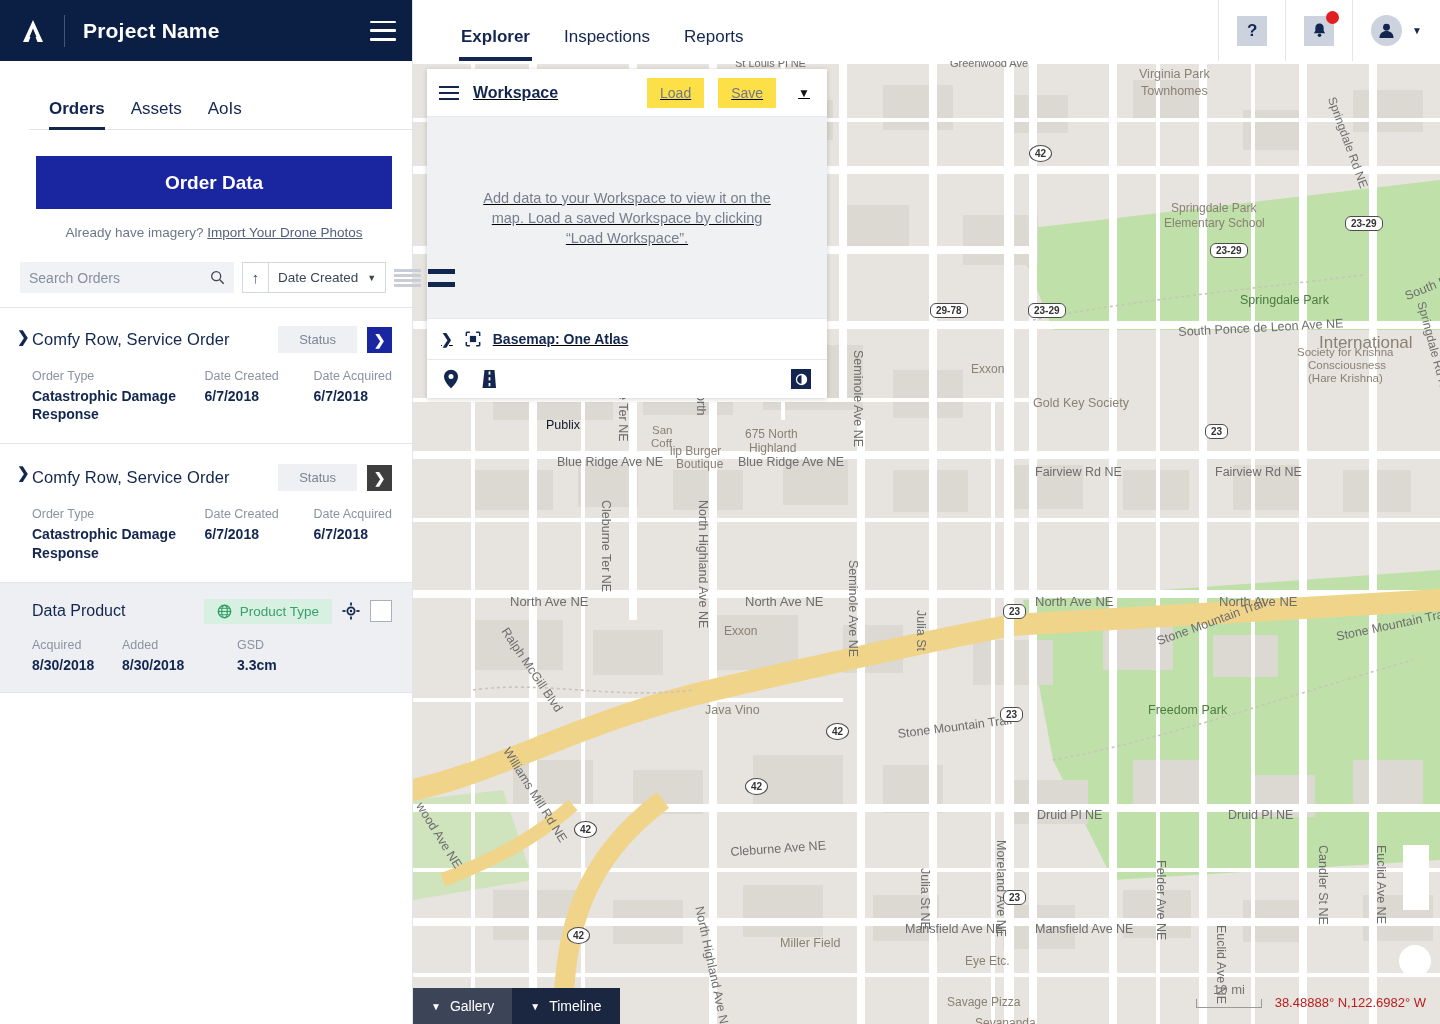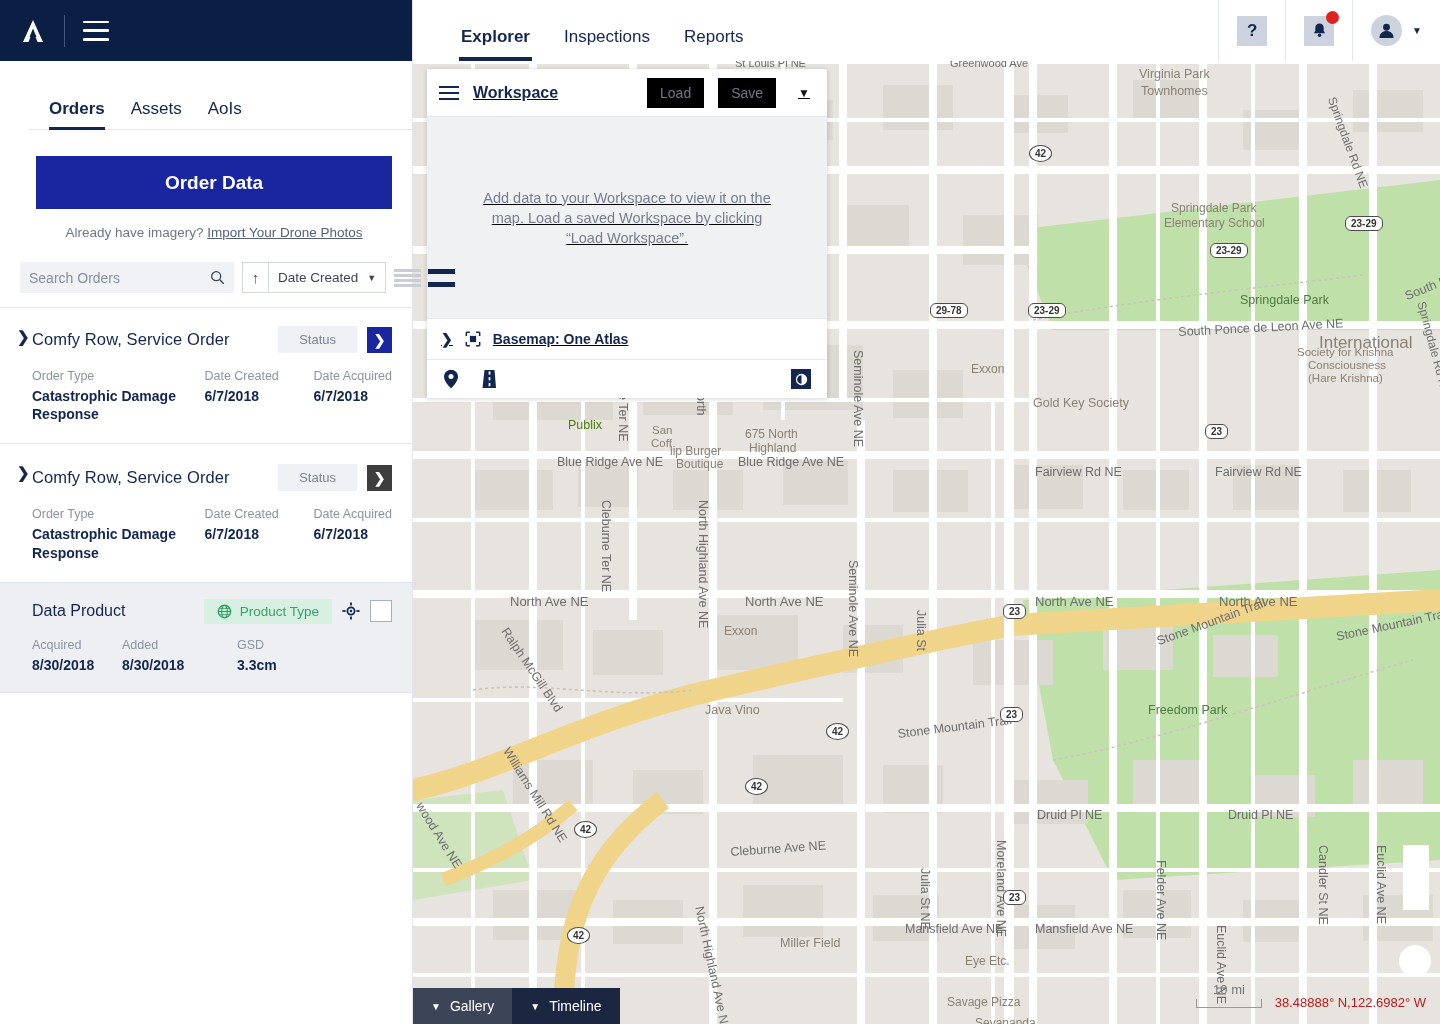--- a/index.html
+++ b/index.html
@@ -237,21 +237,21 @@
     text-decoration: underline;
   }
   .ws-head {
     height: 48px; display: flex; align-items: center; padding: 0 9px 0 12px;
     gap: 14px; border-bottom: 1px solid #e6e8ec;
   }
   .ws-burger { width: 20px; display: flex; flex-direction: column; gap: 4px; cursor: pointer; }
   .ws-burger i { height: 2px; background: #12264f; display: block; }
   .ws-title { font-size: 16px; font-weight: bold; color: #12264f; flex: 1; }
   .ws-btn {
-    background: #000000; color: #6f7889; font-size: 14px;
+    background: #fde047; color: #6f7889; font-size: 14px;
     padding: 7px 13px; cursor: pointer;
   }
   .ws-caret { font-size: 12px; color: #111; padding: 0 8px; cursor: pointer; }
   .ws-body {
     background: #f0f1f3; height: 201px; display: flex;
     align-items: center; justify-content: center; padding: 0 46px;
   }
   .ws-empty {
     font-size: 14.5px; color: #767e8e; text-align: center; line-height: 1.38;
   }
@@ -312,20 +312,21 @@
   <aside class="sidebar">
 
     <div class="brandbar">
       <div class="logo-a">
         <svg width="30" height="30" viewBox="0 0 30 30">
           <path d="M15 4 L25 26 L19.5 26 L15 14.5 L10.5 26 L5 26 Z" fill="#fff"></path>
           <path d="M15 12.5 L18.5 21 L11.5 21 Z" fill="#0b1f45"></path>
         </svg>
       </div>
       <div class="brand-div"></div>
+      <div class="brand-title">Project Name</div>
       <div class="hamburger">
           <i></i>
           <i></i>
           <i></i>
         </div>
     </div>
 
     <div class="tabs-row">
       <div class="tab active">Orders</div>
       <div class="tab">Assets</div>
@@ -584,21 +585,21 @@
         <div class="mlabel-t" style="left: 894px; top: 333px; font-size: 17px; color: rgb(138, 129, 117); margin-left: 12px;">International</div>
         <div class="mlabel-t" style="left: 884px; top: 346px; font-size: 11.5px; color: rgb(138, 129, 117);">Society for Krishna</div>
         <div class="mlabel-t" style="left: 895px; top: 359px; font-size: 11.5px; color: rgb(138, 129, 117);">Consciousness</div>
         <div class="mlabel-t" style="left: 895px; top: 372px; font-size: 11.5px; color: rgb(138, 129, 117);">(Hare Krishna)</div>
         <div class="mlabel-t" style="left: 1015px; top: 300px; font-size: 12px; color: rgb(109, 109, 109); transform: rotate(75deg); transform-origin: left top;">Springdale Rd NE</div>
         <div class="mlabel-t" style="left: 558px; top: 362px; font-size: 12px; color: rgb(138, 129, 117);">Exxon</div>
         <div class="mlabel-t" style="left: 620px; top: 396px; font-size: 12.5px; color: rgb(138, 129, 117);">Gold Key Society</div>
         <div class="mlabel-t" style="left: 452px; top: 350px; font-size: 12.5px; color: rgb(109, 109, 109); transform: rotate(90deg); transform-origin: left top;">Seminole Ave NE</div>
         <div class="mlabel-t" style="left: 622px; top: 465px; font-size: 12.5px; color: rgb(109, 109, 109);">Fairview Rd NE</div>
         <div class="mlabel-t" style="left: 802px; top: 465px; font-size: 12.5px; color: rgb(109, 109, 109);">Fairview Rd NE</div>
-        <div class="mlabel-t" style="left: 133px; top: 418px; font-size: 12.5px; color: #4d7c0f; margin-left: 22px;">Publix</div>
+        <div class="mlabel-t" style="left: 133px; top: 418px; font-size: 12.5px; color: #0f172a;">Publix</div>
         <div class="mlabel-t" style="left: 239px; top: 424px; font-size: 11.5px; color: rgb(138, 129, 117);">San</div>
         <div class="mlabel-t" style="left: 238px; top: 437px; font-size: 11.5px; color: rgb(138, 129, 117);">Coff</div>
         <div class="mlabel-t" style="left: 257px; top: 444px; font-size: 12px; color: rgb(138, 129, 117);">lip Burger</div>
         <div class="mlabel-t" style="left: 263px; top: 457px; font-size: 12px; color: rgb(138, 129, 117);">Boutique</div>
         <div class="mlabel-t" style="left: 332px; top: 427px; font-size: 12px; color: rgb(138, 129, 117);">675 North</div>
         <div class="mlabel-t" style="left: 336px; top: 441px; font-size: 12px; color: rgb(138, 129, 117);">Highland</div>
         <div class="mlabel-t" style="left: 144px; top: 455px; font-size: 12.5px; color: rgb(109, 109, 109);">Blue Ridge Ave NE</div>
         <div class="mlabel-t" style="left: 325px; top: 455px; font-size: 12.5px; color: rgb(109, 109, 109);">Blue Ridge Ave NE</div>
         <div class="mlabel-t" style="left: 200px; top: 500px; font-size: 12.5px; color: rgb(109, 109, 109); transform: rotate(90deg); transform-origin: left top;">Cleburne Ter NE</div>
         <div class="mlabel-t" style="left: 217px; top: 382px; font-size: 12.5px; color: rgb(109, 109, 109); transform: rotate(90deg); transform-origin: left top;">rne Ter NE</div>

